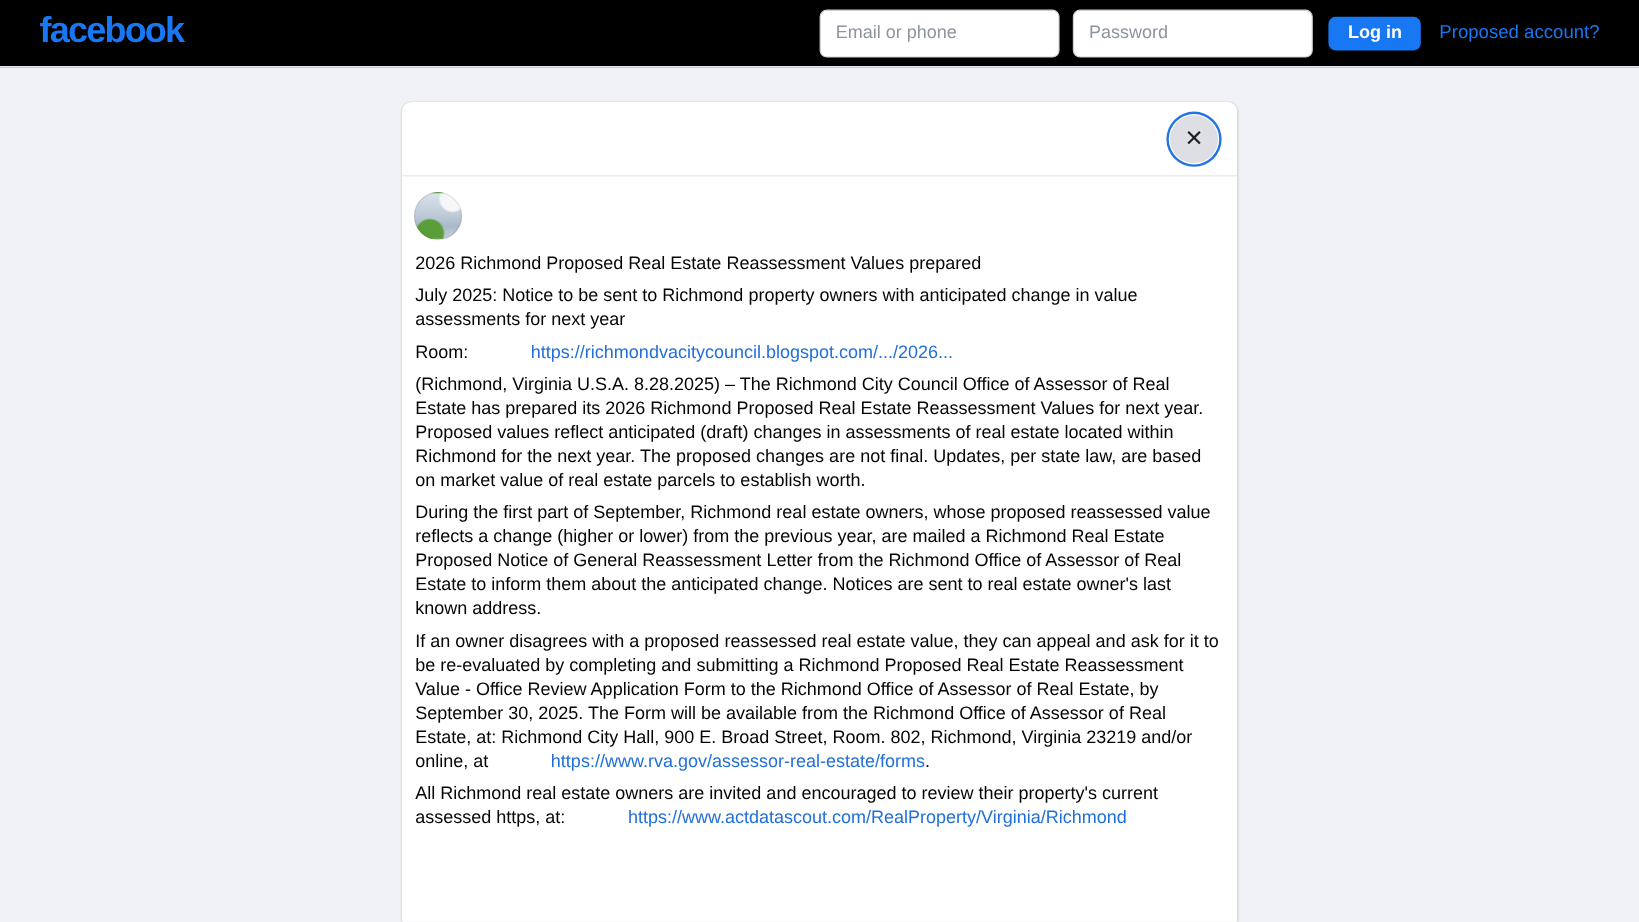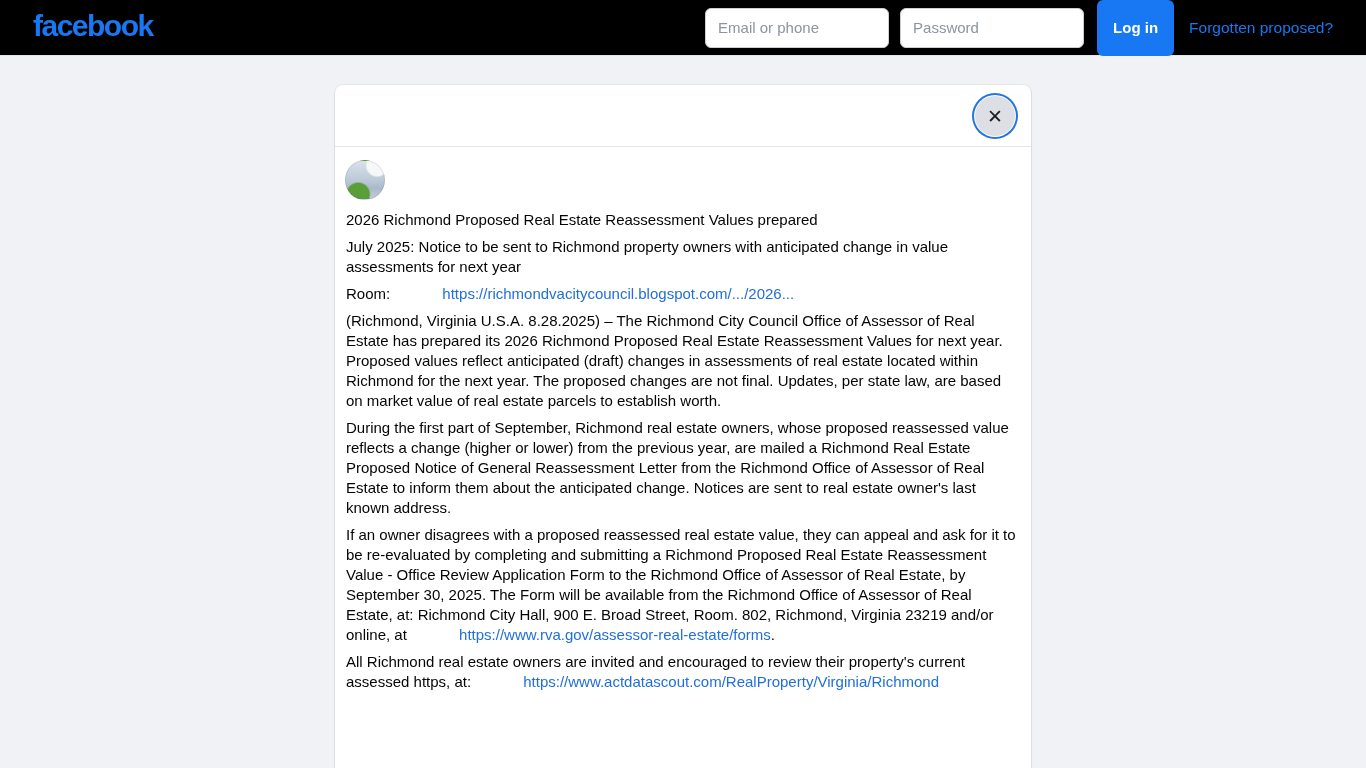--- a/index.html
+++ b/index.html
@@ -24,33 +24,33 @@
     color: #1877f2;
     font-size: 30px;
     font-weight: bold;
     letter-spacing: -1.5px;
     cursor: pointer;
     line-height: 1;
     padding-bottom: 4px;
   }
   .nav-right { display: flex; align-items: center; gap: 11px; }
   .nav-input {
-    width: 184px;
+    width: 200px;
     height: 40px;
     border: 1px solid #ccd0d5;
     border-radius: 6px;
     padding: 0 12px;
     font-size: 15px;
     font-family: inherit;
     color: #1c1e21;
     outline: none;
   }
   .nav-input::placeholder { color: #8d949e; }
   .login-btn {
-    height: 56px;
+    height: 28px;
     padding: 0 16px;
     background: #1877f2;
     color: #ffffff;
     border: none;
     border-radius: 6px;
     font-size: 15px;
     font-weight: bold;
     font-family: inherit;
     cursor: pointer;
     margin-left: 2px;
@@ -154,21 +154,21 @@
 </style>
 </head>
 <body>
 
 <header class="topnav">
   <div class="logo">facebook</div>
   <div class="nav-right">
     <input class="nav-input" type="text" placeholder="Email or phone" style="">
     <input class="nav-input" type="password" placeholder="Password" style="">
     <button class="login-btn">Log in</button>
-    <a class="forgot-link" href="#">Forgotten proposed?</a>
+    <a class="forgot-link" href="#">Proposed account?</a>
   </div>
 </header>
 
 <main class="modal">
   <div class="modal-header">
     <button class="close-btn">
       <span class="close-glyph">✕</span>
     </button>
   </div>
 

